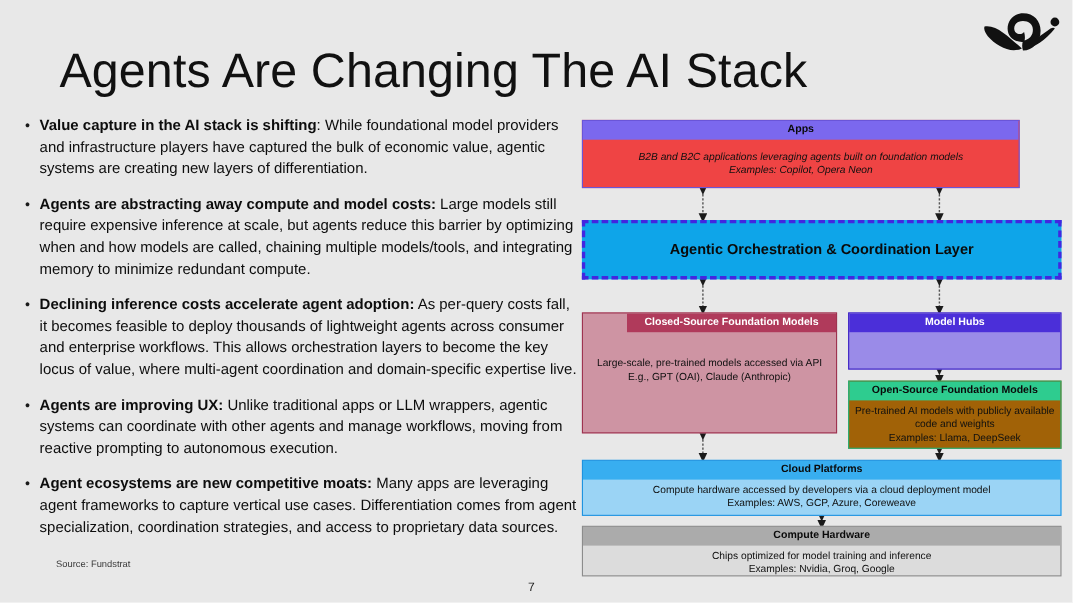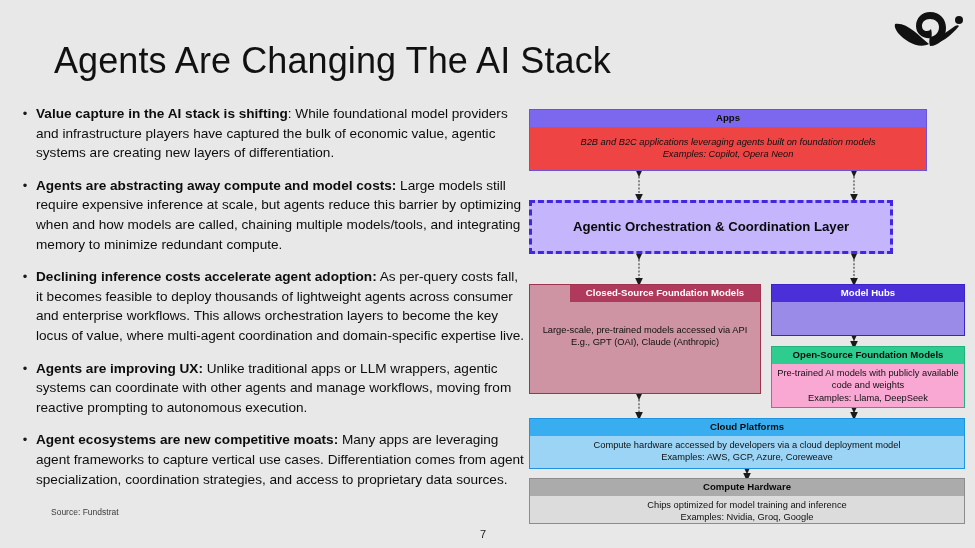--- a/index.html
+++ b/index.html
@@ -25,21 +25,21 @@
     right: 8px;
     width: 78px;
     height: 50px;
   }
 
   
   .title {
     position: absolute;
     left: 54px;
     top: 40px;
-    font-size: 36px;
+    font-size: 44px;
     font-weight: 400;
     color: #111111;
     letter-spacing: 0.1px;
     white-space: nowrap;
   }
 
   
   .bullets {
     position: absolute;
     left: 14px;
@@ -120,22 +120,22 @@
   #node-apps {
     left: 0px; top: 0px; width: 398px; height: 62px;
     border-color: #6a55d8;
     background: #ef4444;
   }
   #node-apps .node-head { background: #7B68EE; color: #0a0a0a; }
   #node-apps .node-body { padding-top: 9px; font-style: italic; }
 
   
   #node-orch {
-    left: 0px; top: 91px; width: 364px; height: 54px;
-    background: #c4b5fd;
+    left: 0px; top: 91px; width: 436px; height: 54px;
+    background: #0ea5e9;
     border: 3.4px dashed #4326e0;
   }
   #node-orch .center-label {
     font-weight: 700;
     font-size: 13.2px;
     color: #0a0a0a;
     text-align: center;
     line-height: 47px;
   }
 
@@ -152,21 +152,21 @@
   #node-hubs {
     left: 242px; top: 175px; width: 194px; height: 52px;
     background: #9A8BE8;
     border-color: #3d22c4;
   }
   #node-hubs .node-head { background: #4B2FD9; color: #ffffff; }
 
   
   #node-open {
     left: 242px; top: 237px; width: 194px; height: 62px;
-    background: #f9a8d4;
+    background: #a16207;
     border-color: #22b37a;
   }
   #node-open .node-head { background: #2ECC8F; color: #0a0a0a; }
 
   
   #node-cloud {
     left: 0px; top: 309px; width: 436px; height: 51px;
     background: #9BD4F5;
     border-color: #1e93e0;
   }

